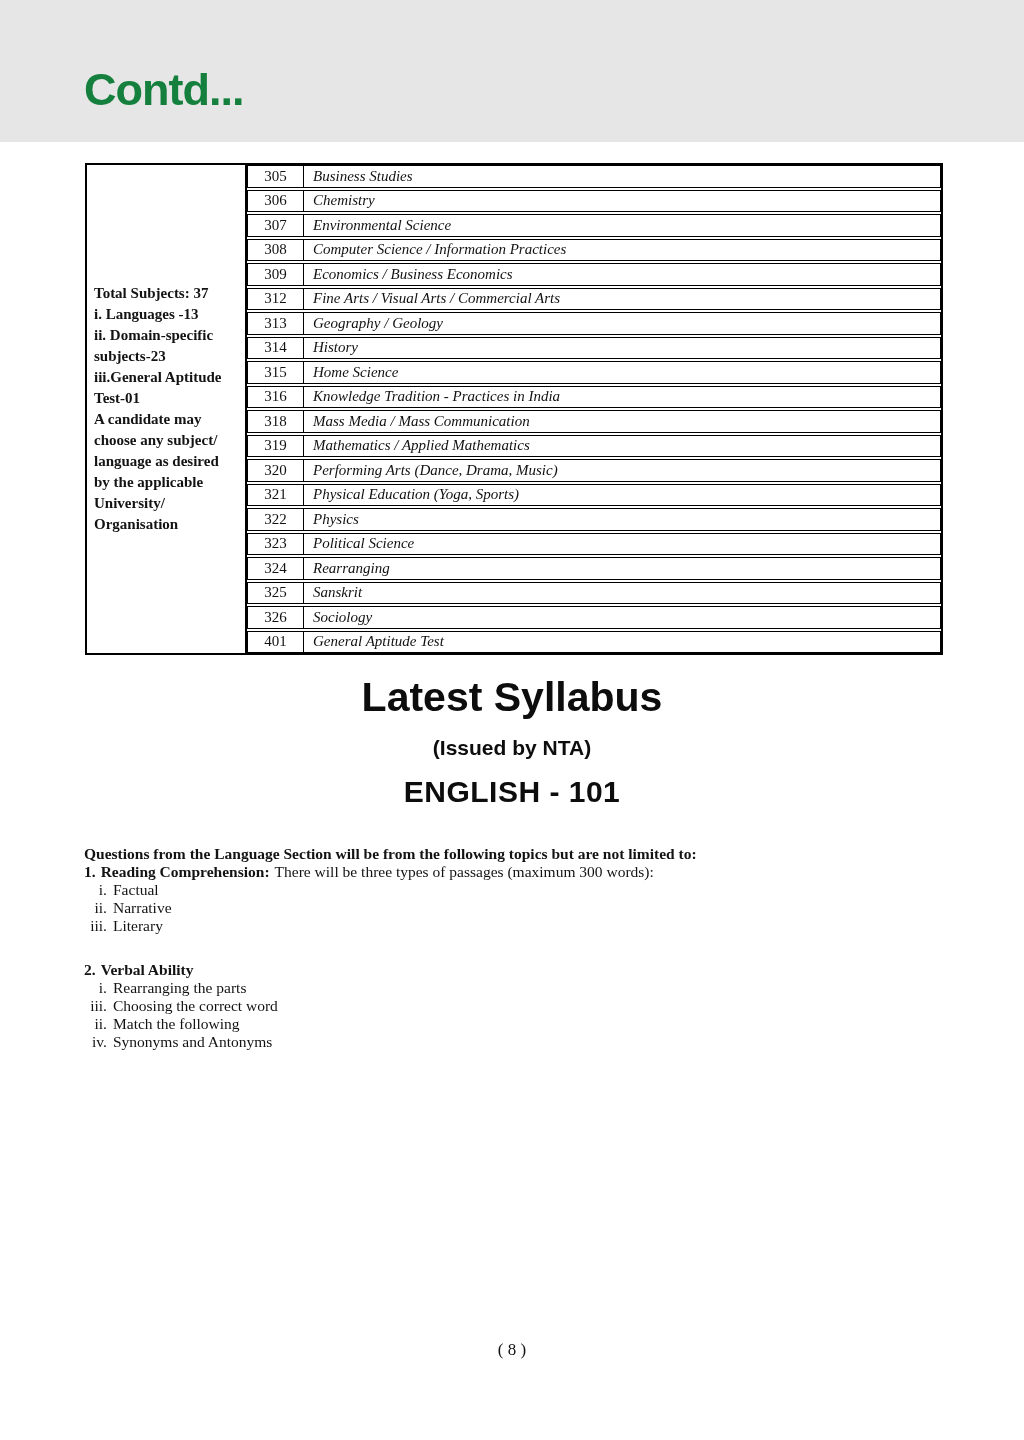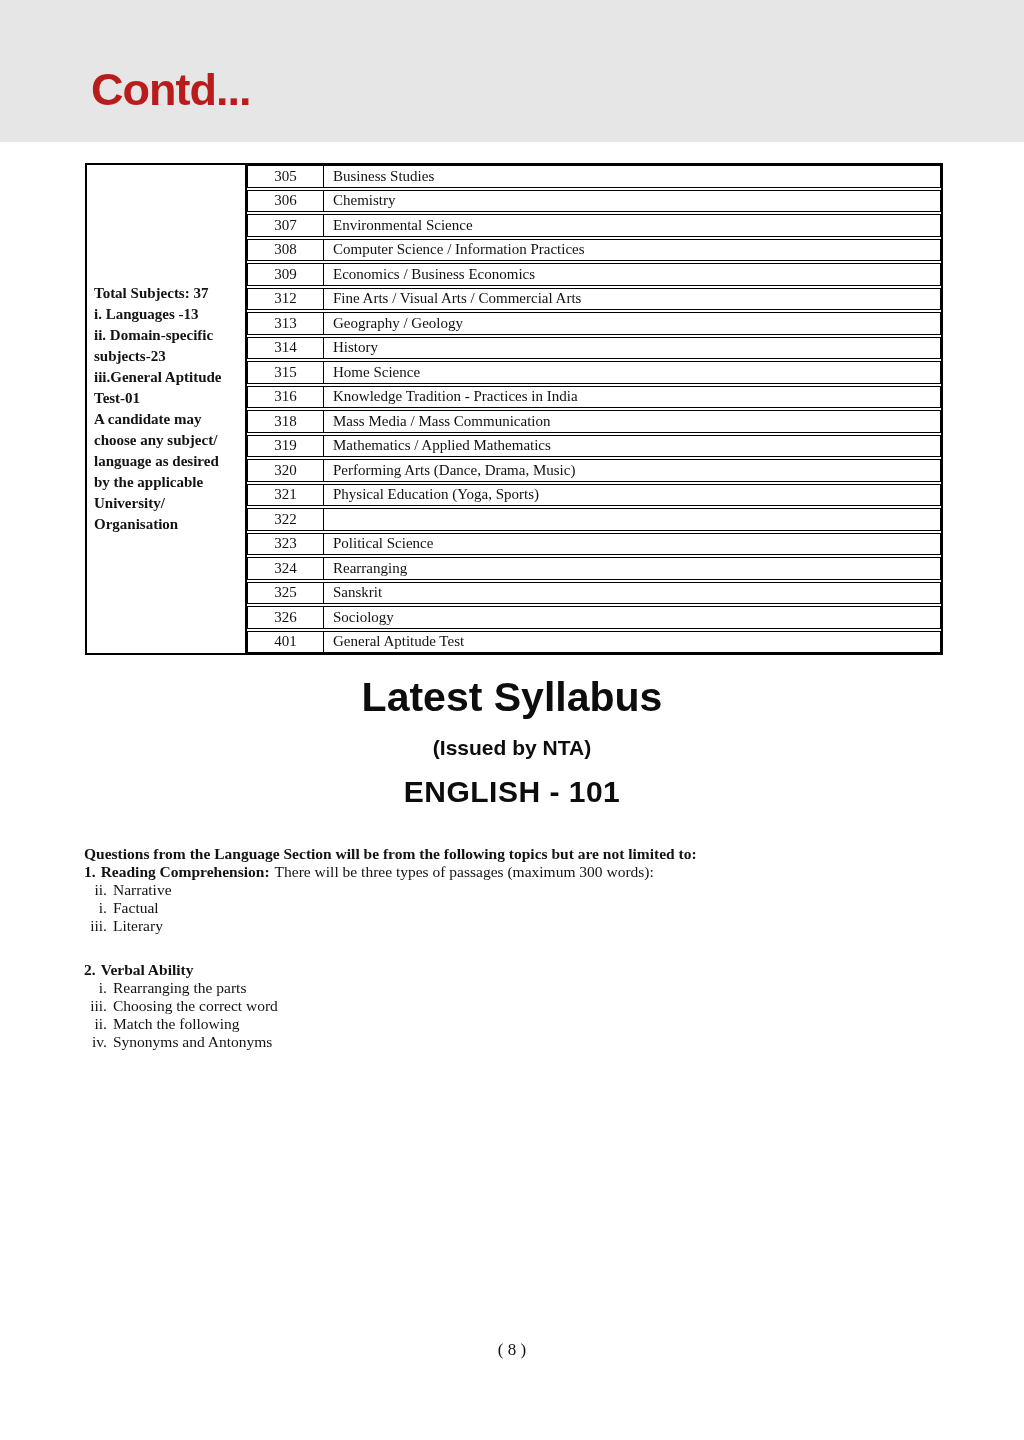--- a/index.html
+++ b/index.html
@@ -15,22 +15,21 @@
   
   .header-band {
     position: absolute; top: 0; left: 0;
     width: 1024px; height: 142px;
     background: var(--header-bg, #e6e6e6);
   }
   .header-title {
     position: absolute; left: 84px; top: 64px;
     font-family: "Liberation Sans", sans-serif;
     font-weight: bold; font-size: 45px; letter-spacing: -1px;
-    color: #b91c1c;
-    margin-left: 7px;
+    color: #15803d;
   }
 
   
   .subjects-table {
     position: absolute; left: 85px; top: 163px;
     width: 858px; height: 492px;
     border: 2px solid var(--border, #000);
     display: flex; background: #fff;
   }
   .info-cell {
@@ -46,27 +45,27 @@
   .rows-col {
     flex: 1; display: flex; flex-direction: column;
     justify-content: space-between;
   }
   .srow {
     height: 22.5px;
     border: 1px solid var(--border, #000);
     display: flex; align-items: stretch;
   }
   .code-cell {
-    width: 76px; border-right: 1px solid var(--border, #000);
+    width: 56px; border-right: 1px solid var(--border, #000);
     display: flex; align-items: center; justify-content: center;
     font-size: 15px;
   }
   .subject-cell {
     flex: 1; display: flex; align-items: center;
-    padding-left: 9px; font-size: 15px; white-space: nowrap; overflow: hidden;
+    padding-left: 9px; font-size: 15px; white-space: nowrap; overflow: hidden; font-style: italic;
   }
 
   
   .syllabus-block {
     position: absolute; top: 674px; left: 0; width: 1024px;
     text-align: center;
     font-family: "Liberation Sans", sans-serif; font-weight: bold;
     color: #0d0d0d;
   }
   .syllabus-title   { font-size: 41px; margin-bottom: 15px; }
@@ -168,20 +167,21 @@
     <div class="srow">
       <div class="code-cell">320</div>
       <div class="subject-cell">Performing Arts (Dance, Drama, Music)</div>
     </div>
     <div class="srow">
       <div class="code-cell">321</div>
       <div class="subject-cell">Physical Education (Yoga, Sports)</div>
     </div>
     <div class="srow">
       <div class="code-cell">322</div>
+      <div class="subject-cell">Physics</div>
     </div>
     <div class="srow">
       <div class="code-cell">323</div>
       <div class="subject-cell">Political Science</div>
     </div>
     <div class="srow">
       <div class="code-cell">324</div>
       <div class="subject-cell">Rearranging</div>
     </div>
     <div class="srow">
@@ -206,24 +206,24 @@
 </div>
 
 <div class="content">
   <p class="intro">Questions from the Language Section will be from the following topics but are not limited to:</p>
 
   <div class="section">
     <p class="section-line">
       <span class="sec-num">1.</span><span class="sec-title">Reading Comprehension:</span><span class="sec-desc">There will be three types of passages (maximum 300 words):</span>
     </p>
     <p class="topic-item">
+      <span class="numeral">i.</span><span>Factual</span>
+    </p>
+    <p class="topic-item">
       <span class="numeral">ii.</span><span>Narrative</span>
-    </p>
-    <p class="topic-item">
-      <span class="numeral">i.</span><span>Factual</span>
     </p>
     <p class="topic-item">
       <span class="numeral">iii.</span><span>Literary</span>
     </p>
   </div>
 
   <div class="section">
     <p class="section-line">
       <span class="sec-num">2.</span><span class="sec-title">Verbal Ability</span><span class="sec-desc"></span>
     </p>

